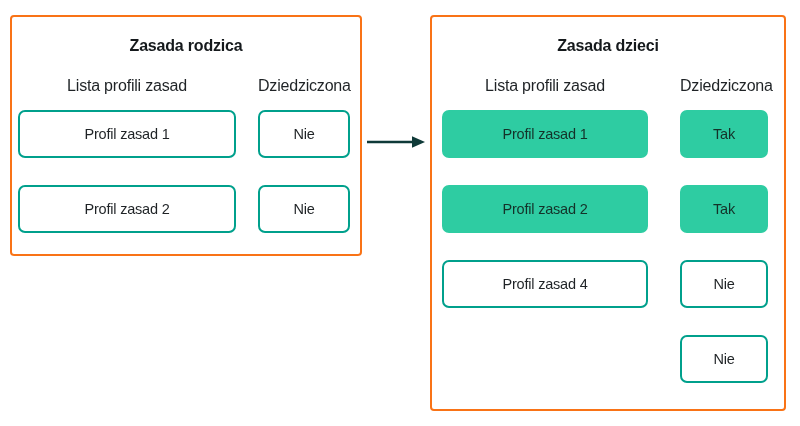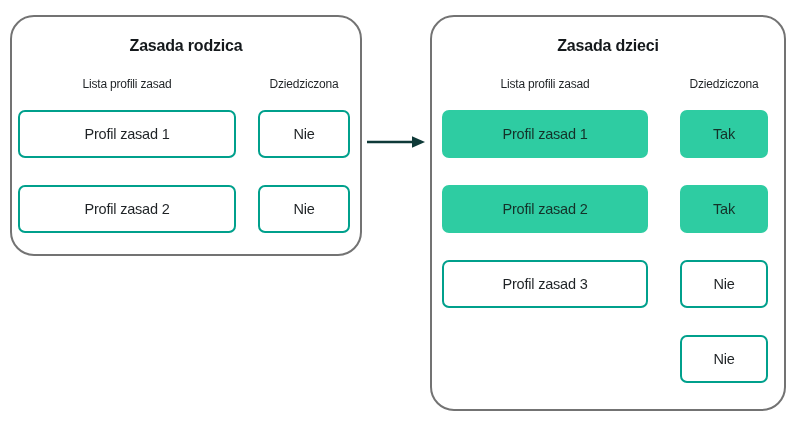--- a/index.html
+++ b/index.html
@@ -12,22 +12,22 @@
     height: 426px;
     position: relative;
     font-family: "Liberation Sans", sans-serif;
     color: #1a1a1a;
     overflow: hidden;
   }
 
   .panel {
     position: absolute;
     box-sizing: border-box;
-    border: 2px solid #737373;
-    border-radius: 24px;
+    border: 2px solid #f97316;
+    border-radius: 4px;
     background: #ffffff;
   }
 
   #parent-panel {
     left: 10px;
     top: 15px;
     width: 352px;
     height: 241px;
   }
 
@@ -54,21 +54,21 @@
   .col-headers {
     position: absolute;
     top: 60px;
     left: 0;
     right: 0;
     height: 22px;
   }
 
   .col-header {
     position: absolute;
-    font-size: 12px;
+    font-size: 16px;
     color: #1f2326;
     text-align: center;
     letter-spacing: -0.2px;
     white-space: nowrap;
   }
 
   .rows {
     position: absolute;
     left: 0;
     right: 8px;
@@ -165,20 +165,20 @@
   <div class="rows">
     <div class="row">
       <div class="cell filled cell-profile">Profil zasad 1</div>
       <div class="cell filled cell-inherit">Tak</div>
     </div>
     <div class="row">
       <div class="cell filled cell-profile">Profil zasad 2</div>
       <div class="cell filled cell-inherit">Tak</div>
     </div>
     <div class="row">
-      <div class="cell plain cell-profile">Profil zasad 3</div>
+      <div class="cell plain cell-profile">Profil zasad 4</div>
       <div class="cell plain cell-inherit">Nie</div>
     </div>
     <div class="row">
       <div class="cell plain cell-inherit">Nie</div>
     </div>
   </div>
 </div>
 
 </body></html>

